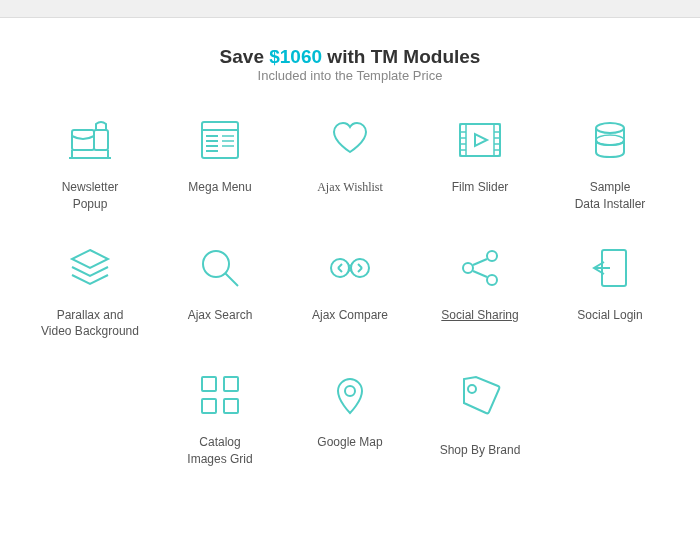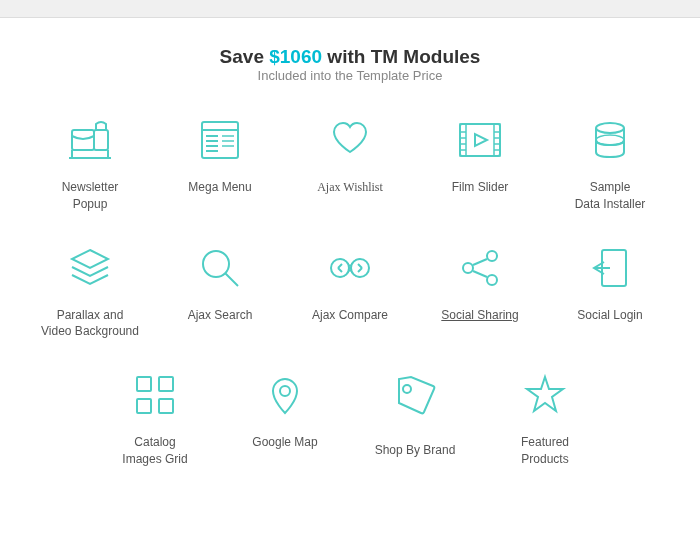--- a/index.html
+++ b/index.html
@@ -241,22 +241,13 @@
     </div>
     <div class="module-item">
       <div class="module-icon">
         <svg viewBox="0 0 52 52" fill="none" xmlns="http://www.w3.org/2000/svg">
       <path d="M10 10 L10 34 L32 44 Q34 45 35 43 L45 20 Q46 18 44 17 L22 8 Z" stroke="#4ecdc4" stroke-width="2" fill="none"></path>
       <circle cx="18" cy="20" r="4" stroke="#4ecdc4" stroke-width="2"></circle>
     </svg>
       </div>
       <div class="module-label" style="white-space: pre-line; margin-top: 8px;">Shop By Brand</div>
     </div>
-    <div class="module-item">
-      <div class="module-icon">
-        <svg viewBox="0 0 52 52" fill="none" xmlns="http://www.w3.org/2000/svg">
-      <polygon points="26,8 30,20 44,20 33,28 37,42 26,34 15,42 19,28 8,20 22,20" stroke="#4ecdc4" stroke-width="2" fill="none"></polygon>
-    </svg>
-      </div>
-      <div class="module-label" style="white-space: pre-line;">Featured
-Products</div>
-    </div>
   </div>
 
 </body></html>

